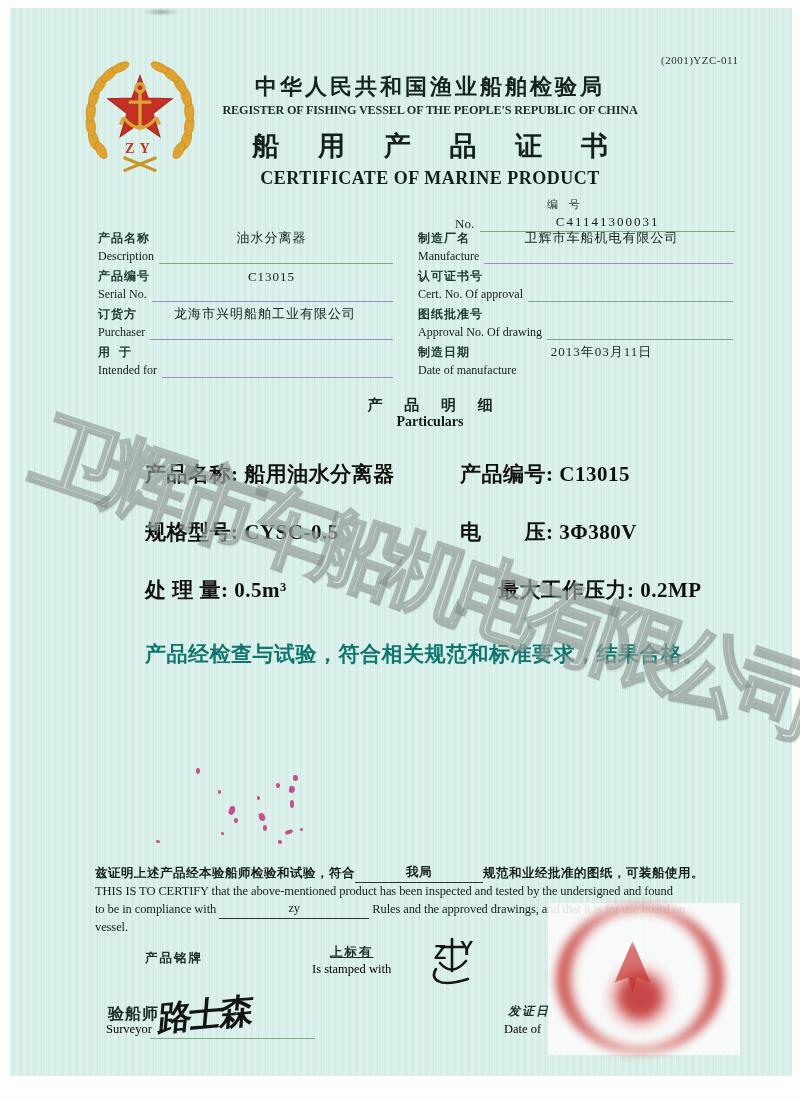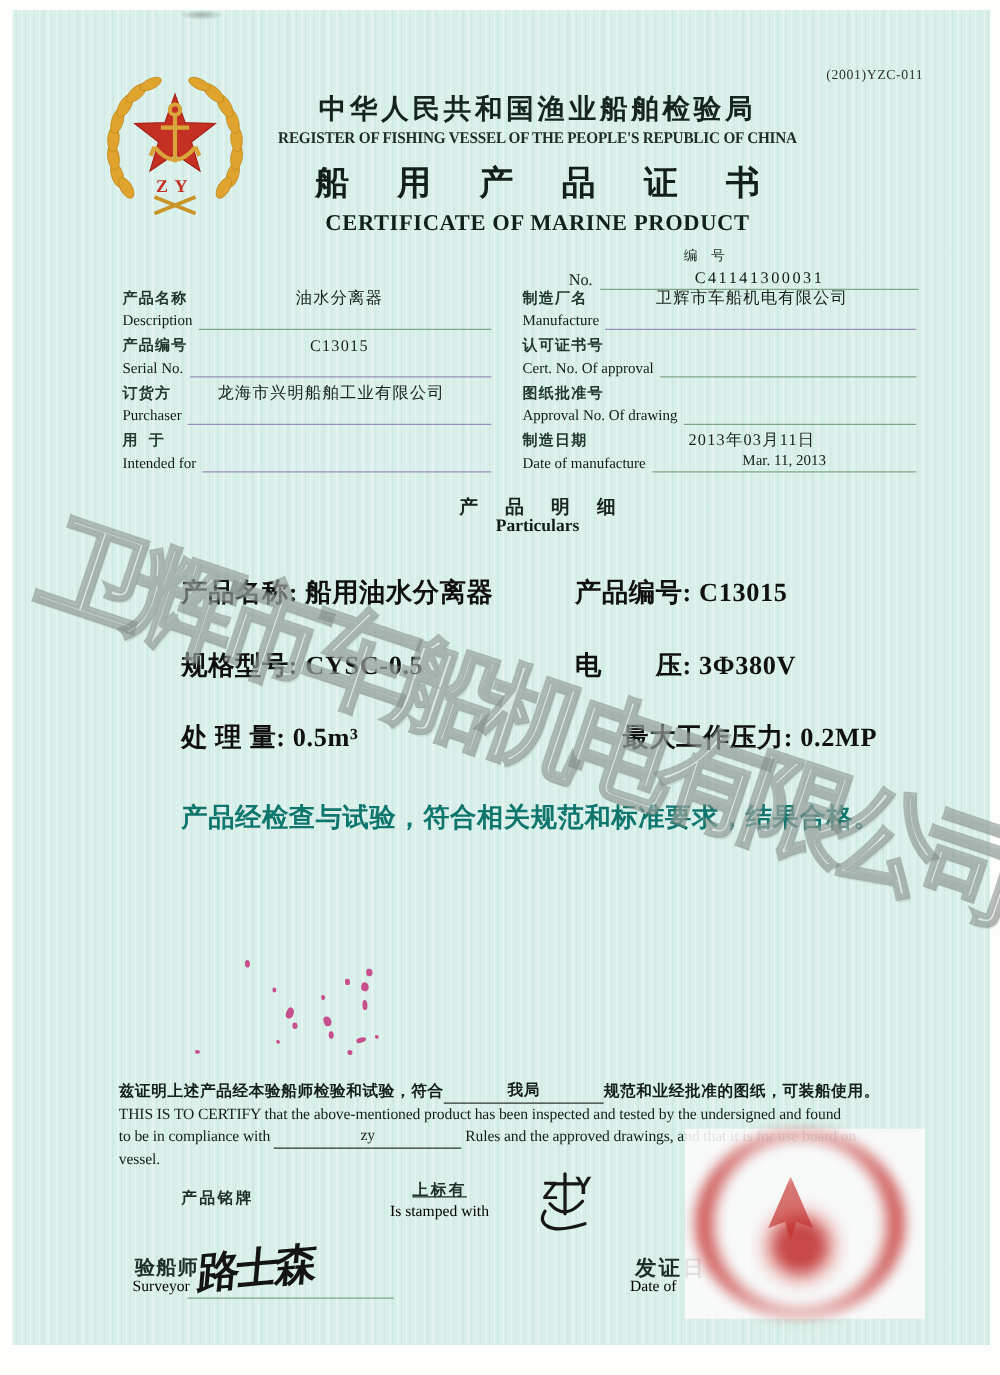--- a/index.html
+++ b/index.html
@@ -71,21 +71,21 @@
 
   
   .nameplate{left:145px;top:950px;font-size:12.5px;font-weight:bold;letter-spacing:2px;}
   .stamped-cn{left:330px;top:944px;font-size:12.5px;font-weight:bold;letter-spacing:2px;text-decoration:underline;}
   .stamped-en{left:312px;top:962px;font-size:12.5px;}
   .zy-mark{left:428px;top:933px;}
   .surveyor-cn{left:108px;top:1004px;font-size:16px;font-weight:bold;letter-spacing:1px;}
   .surveyor-en{left:106px;top:1022px;font-size:12.5px;}
   .sig-line{left:150px;top:994px;width:165px;height:44px;border-bottom:1.5px solid #7ea887;}
   .signature{left:158px;top:992px;font-size:34px;font-weight:bold;color:#141414;transform:rotate(-5deg) skewX(-10deg);letter-spacing:-3px;white-space:nowrap;}
-  .issue-cn{left:508px;top:1003px;font-size:17px;font-weight:bold;letter-spacing:2px;}
+  .issue-cn{left:508px;top:1003px;font-size:12px;font-weight:bold;letter-spacing:2px;font-style:italic;}
   .issue-en{left:504px;top:1022px;font-size:12.5px;}
 
   
   .stamp-patch{left:548px;top:903px;width:192px;height:152px;background:rgba(252,252,252,.88);z-index:6;}
   .stamp-seal{position:absolute;left:8px;top:2px;width:168px;height:148px;border-radius:50%;
     background:
       radial-gradient(circle at 50% 62%, rgba(190,40,40,.85) 0 14%, rgba(230,120,115,.35) 22%, rgba(255,255,255,0) 30%),
       radial-gradient(circle at 50% 50%, rgba(255,255,255,0) 0 58%, rgba(195,45,42,.8) 66% 88%, rgba(255,255,255,0) 92%);
     filter:blur(5px);}
   .stamp-inner{position:absolute;left:62px;top:38px;width:45px;height:52px;background:rgba(195,45,42,.65);
@@ -220,21 +220,20 @@
           <span class="fline"></span>
         </div>
     </div>
     <div class="frow">
       <div class="fr1">
           <span class="flabel-cn">制造日期</span>
           <span class="fval">2013年03月11日</span>
         </div>
       <div class="fr2">
           <span class="flabel-en">Date of manufacture</span>
-          <span class="fline">Mar. 11, 2013</span>
         </div>
     </div>
   </div>
 
   <div class="abs part-head-cn cn">产 品 明 细</div>
   <div class="abs part-head-en">Particulars</div>
 
   <div class="prow pl1">产品名称: 船用油水分离器</div>
   <div class="prow pr1">产品编号: C13015</div>
   <div class="prow pl2">规格型号: CYSC-0.5</div>

